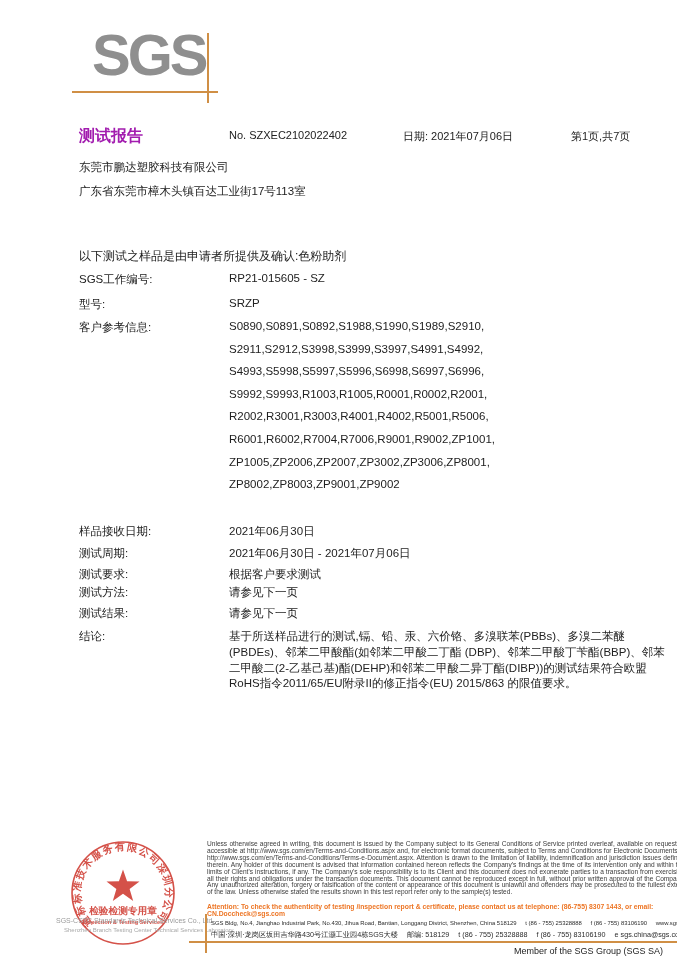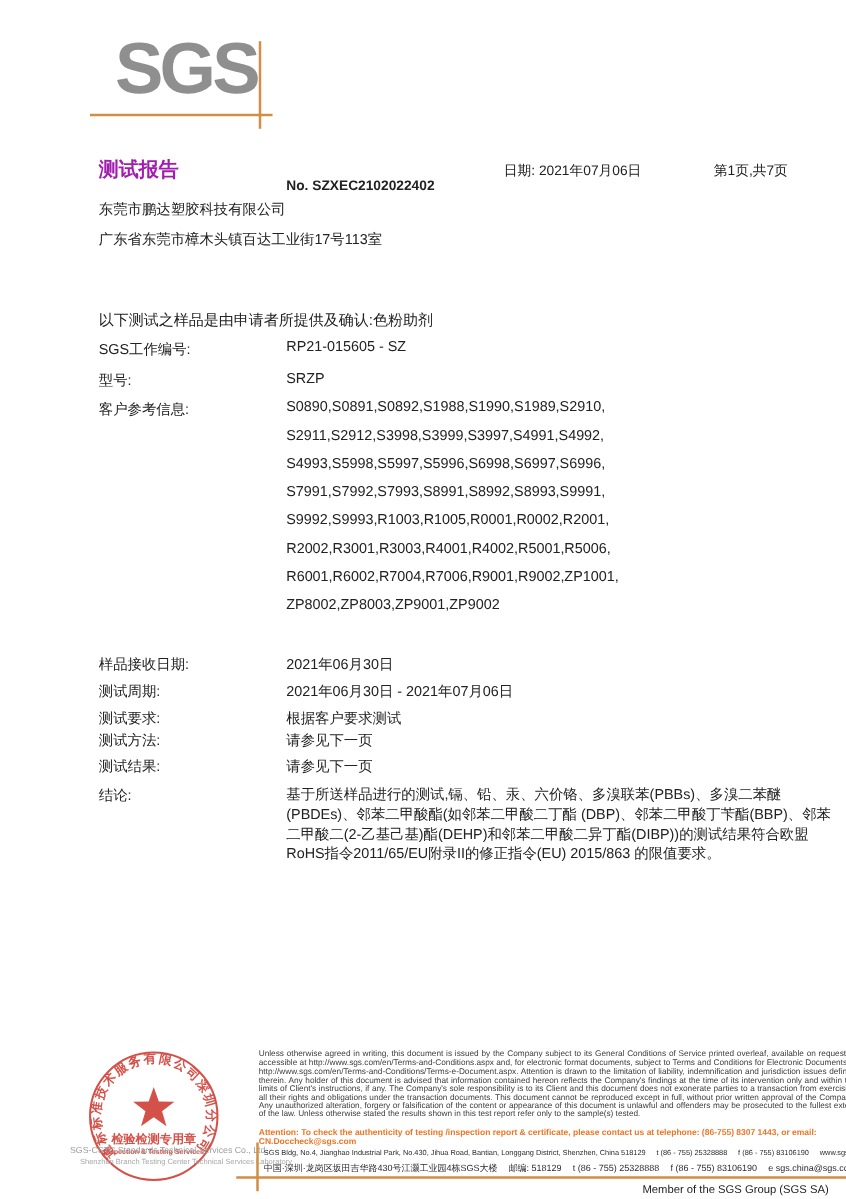--- a/index.html
+++ b/index.html
@@ -5,21 +5,21 @@
   html,body{margin:0;padding:0;background:#fff;}
   .page{position:relative;width:677px;height:959px;background:#ffffff;overflow:hidden;
         font-family:"Liberation Sans","DejaVu Sans",sans-serif;color:#222;margin-left:24px;}
   
   .logo-text{position:absolute;left:68px;top:26px;font-size:58px;line-height:58px;
              font-weight:bold;color:#8f8f8f;letter-spacing:-3px;}
   .logo-hline{position:absolute;left:48px;top:91px;width:146px;height:2px;background:#d08f45;}
   .logo-vline{position:absolute;left:183px;top:33px;width:2px;height:70px;background:#d08f45;}
   
   .title{position:absolute;left:55px;top:126px;font-size:16px;font-weight:bold;color:#a21caf;}
-  .report-no{position:absolute;left:205px;top:143px;font-size:11px;font-weight:bold;}
+  .report-no{position:absolute;left:205px;top:129px;font-size:11px;}
   .hdr-date{position:absolute;left:379px;top:129px;font-size:11px;}
   .hdr-page{position:absolute;left:547px;top:129px;font-size:11px;}
   .company{position:absolute;left:55px;top:160px;font-size:11.5px;}
   .address{position:absolute;left:55px;top:184px;font-size:11.5px;}
   .sample-stmt{position:absolute;left:55px;top:248px;font-size:12px;}
   
   .frow{position:absolute;left:55px;font-size:11.5px;}
   .frow .lbl{position:absolute;left:0;top:0;width:150px;}
   .frow .val{position:absolute;left:150px;top:0;width:445px;}
   .ref-lines div{height:22.6px;}
@@ -67,24 +67,24 @@
     <span class="lbl">型号:</span>
     <span class="val">SRZP</span>
   </div>
 
   <div class="frow" style="top:320px">
     <span class="lbl">客户参考信息:</span>
     <span class="val ref-lines">
       <div>S0890,S0891,S0892,S1988,S1990,S1989,S2910,</div>
       <div>S2911,S2912,S3998,S3999,S3997,S4991,S4992,</div>
       <div>S4993,S5998,S5997,S5996,S6998,S6997,S6996,</div>
-      <div>S7991,S7992,S7993,S8991,S8992,S8993,S9991,</div>
       <div>S9992,S9993,R1003,R1005,R0001,R0002,R2001,</div>
       <div>R2002,R3001,R3003,R4001,R4002,R5001,R5006,</div>
       <div>R6001,R6002,R7004,R7006,R9001,R9002,ZP1001,</div>
+      <div>ZP1005,ZP2006,ZP2007,ZP3002,ZP3006,ZP8001,</div>
       <div>ZP8002,ZP8003,ZP9001,ZP9002</div>
     </span>
   </div>
 
   <div class="frow" style="top:524px">
     <span class="lbl">样品接收日期:</span>
     <span class="val">2021年06月30日</span>
   </div>
 
   <div class="frow" style="top:546px">

